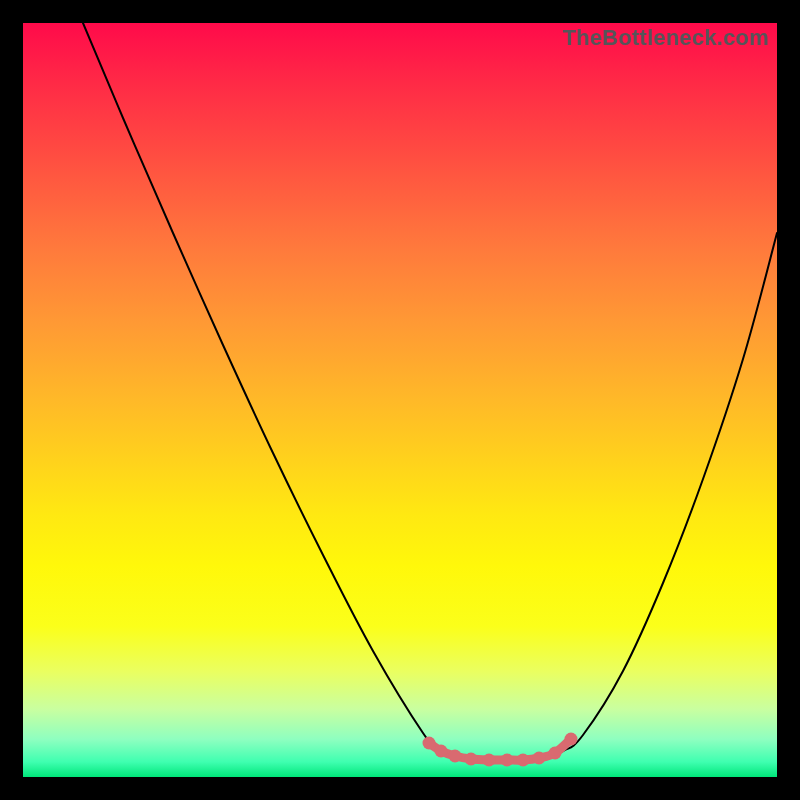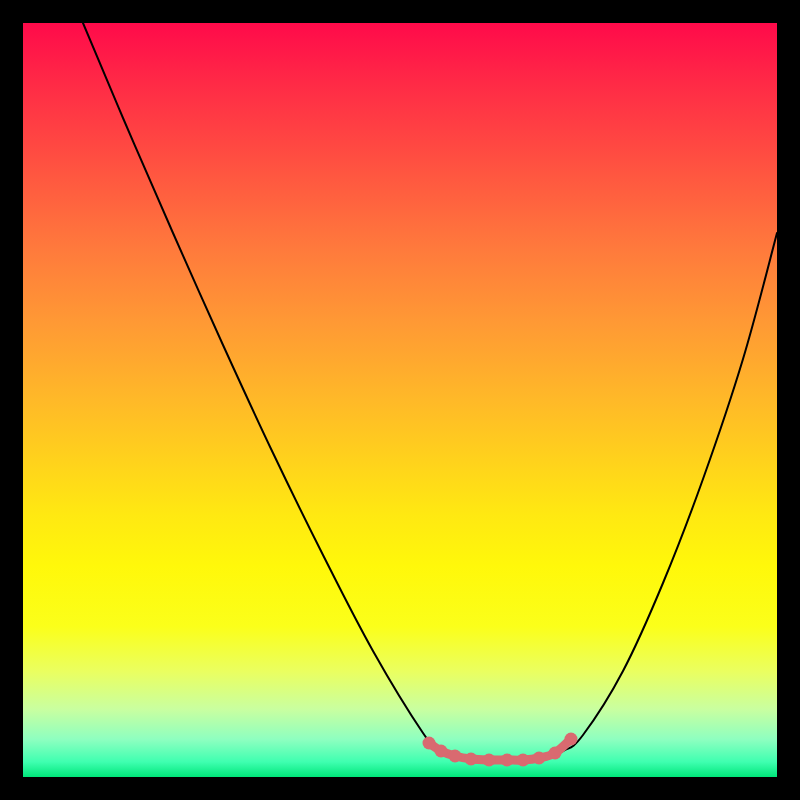--- a/index.html
+++ b/index.html
@@ -80,20 +80,21 @@
     fill: none;
   }
 </style>
 </head>
 <body>
 
 <div class="frame">
   <div class="plot">
     <div class="gradient"></div>
 
+    <div class="watermark">TheBottleneck.com</div>
 
     <svg viewBox="0 0 754 754" preserveAspectRatio="none">
       <path id="curve-path" class="curve" d="M60,0 C67.2,17.099999999999998 83.8,57.2 100,95 C116.2,132.8 132,169.14 150,210 C168,250.86 182,282.4 200,322 C218,361.6 232,392.2 250,430 C268,467.8 282,496.36 300,532 C318,567.64 332,595.96 350,628 C368,660.04 388.3,692.72 400,710 C411.7,727.28 409.6,720.04 415,724 C420.4,727.96 421.9,729.84 430,732 C438.1,734.16 449.2,735.28 460,736 C470.8,736.72 479.2,736.36 490,736 C500.8,735.64 511,735.44 520,734 C529,732.56 532.8,731.96 540,728 C547.2,724.04 549.2,726.4 560,712 C570.8,697.6 585.6,675.36 600,648 C614.4,620.64 625.6,594.56 640,560 C654.4,525.44 665.6,496.32 680,456 C694.4,415.68 706.68,380.28 720,336 C733.32,291.72 747.88,232.68 754,210"></path>
       <path id="marker-path" class="marker-line" d="M406,720 C408.16,721.44 413.32,725.66 418,728 C422.68,730.34 426.6,731.56 432,733 C437.4,734.44 441.88,735.28 448,736 C454.12,736.72 459.52,736.82 466,737 C472.48,737.18 477.88,737 484,737 C490.12,737 494.24,737.36 500,737 C505.76,736.64 510.24,736.26 516,735 C521.76,733.74 526.24,733.42 532,730 C537.76,726.58 545.12,718.52 548,716"></path>
       <g id="marker-dots" class="markers">
           <circle cx="406" cy="720" r="6.5"></circle>
           <circle cx="418" cy="728" r="6.5"></circle>
           <circle cx="432" cy="733" r="6.5"></circle>
           <circle cx="448" cy="736" r="6.5"></circle>
           <circle cx="466" cy="737" r="6.5"></circle>

